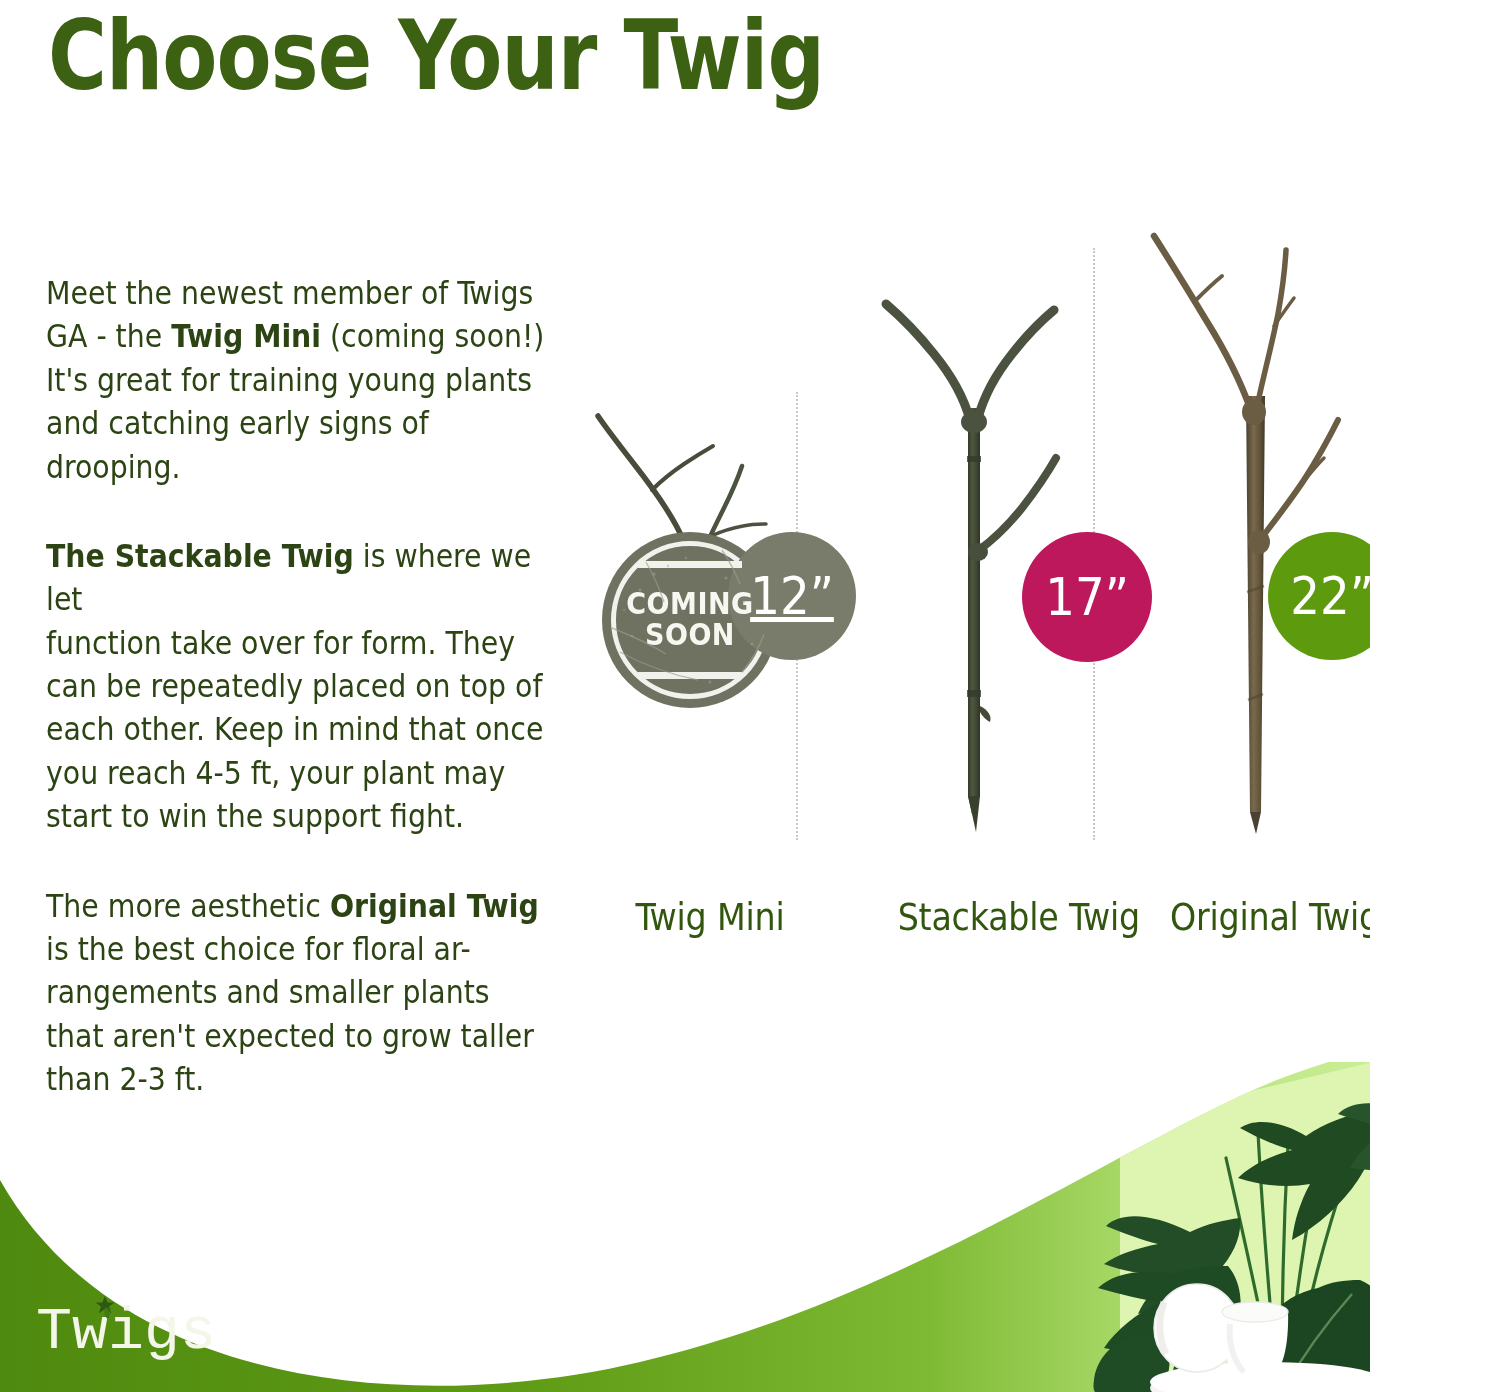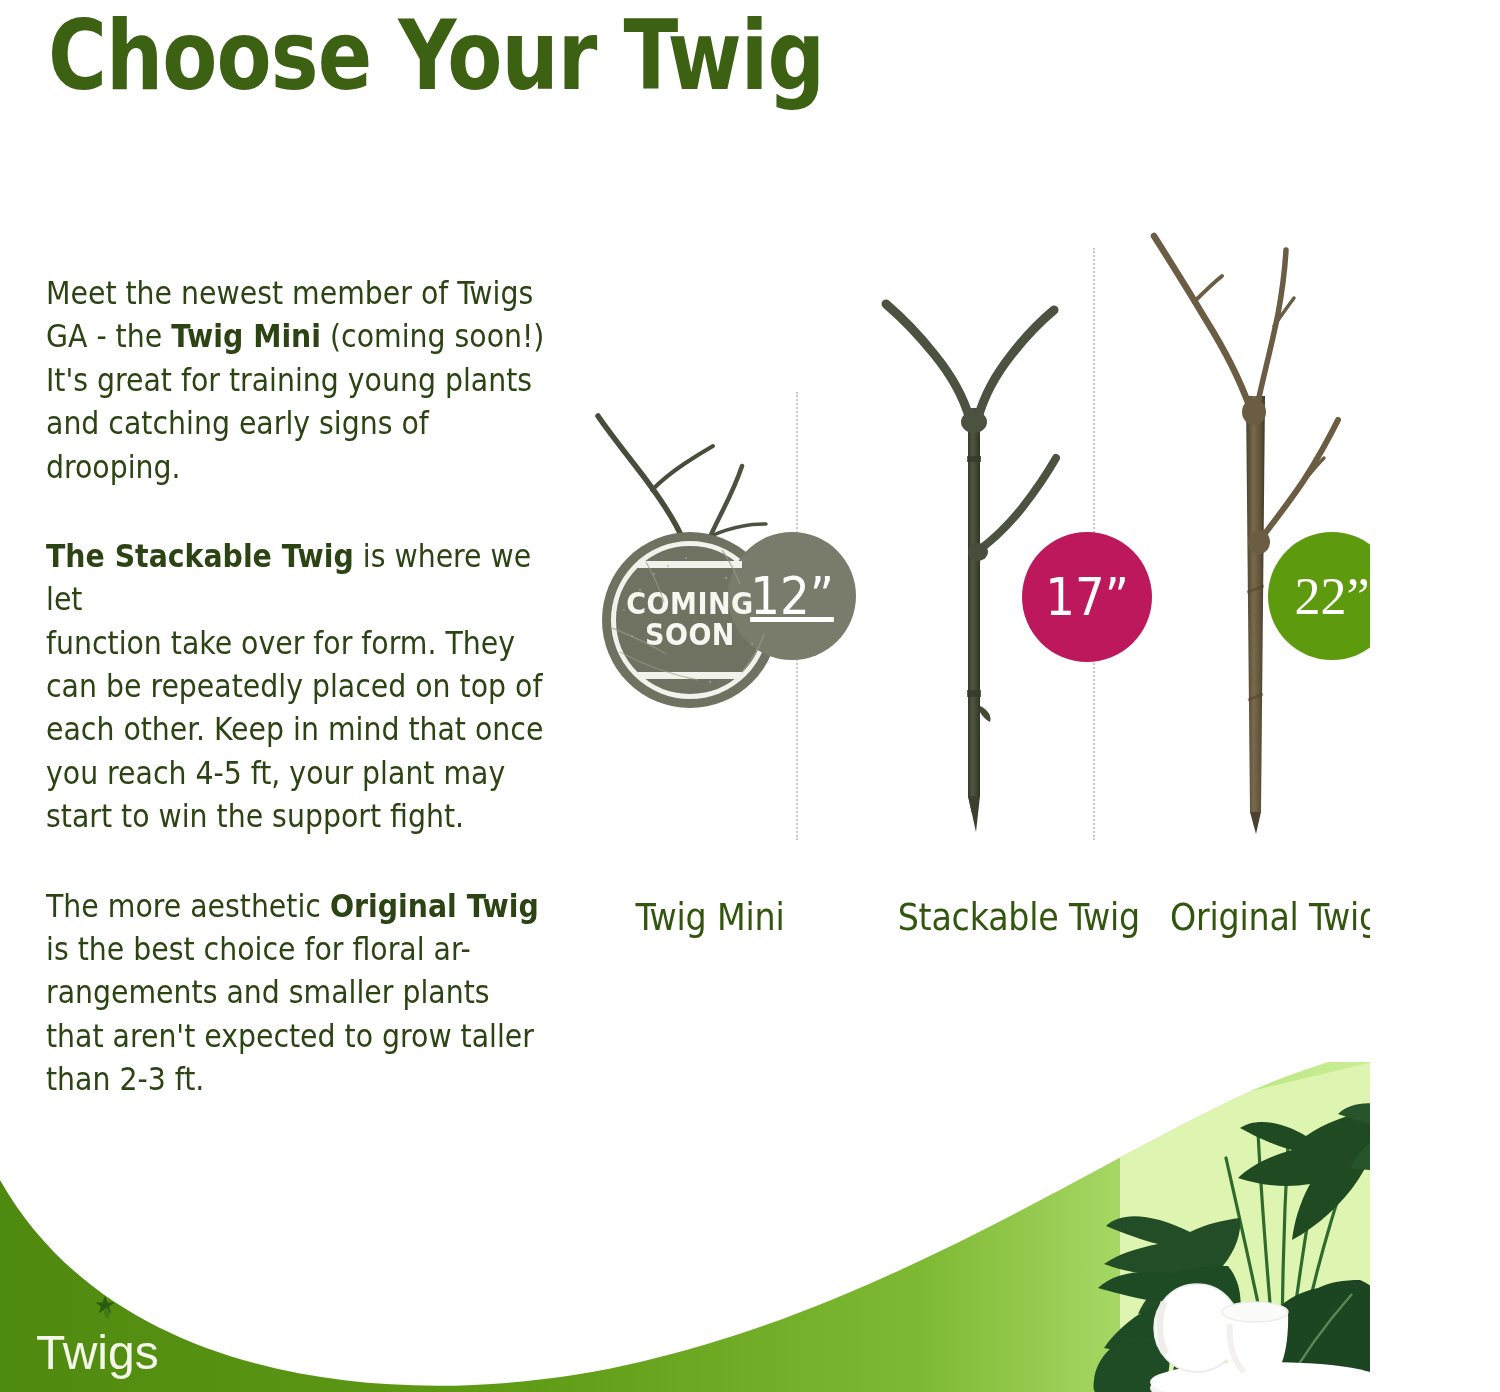--- a/index.html
+++ b/index.html
@@ -105,21 +105,21 @@
     display: flex;
     align-items: center;
     justify-content: center;
     color: #ffffff;
     font-family: "DejaVu Sans Condensed", "Liberation Sans Narrow", "Liberation Sans", sans-serif;
     font-size: 52px;
     letter-spacing: 0px;
   }
   #badge-12 { left: 148px; top: 412px; width: 128px; height: 128px; background: #7a7c6b; }
   #badge-17 { left: 442px; top: 412px; width: 130px; height: 130px; background: #808077; }
-  #badge-22 { left: 688px; top: 412px; width: 128px; height: 128px; background: #5e9a0d; font-family: Liberation Serif, serif; }
+  #badge-22 { left: 688px; top: 412px; width: 128px; height: 128px; background: #5e9a0d; }
 
   
   #coming-soon-badge {
     position: absolute;
     left: 22px;
     top: 412px;
     width: 176px;
     height: 176px;
     border-radius: 50%;
     background: #6f7261;
@@ -172,24 +172,24 @@
     bottom: 0;
     width: 1500px;
     height: 330px;
     overflow: hidden;
   }
   #wave-svg { position: absolute; left: 0; top: 0; }
 
   #brand-logo {
     position: absolute;
     left: 36px;
-    bottom: 12px;
+    bottom: 26px;
     color: #f4f6ea;
-    font-family: Liberation Sans, sans-serif;
-    font-size: 48px;
+    font-family: Liberation Mono, monospace;
+    font-size: 60px;
     letter-spacing: 0px;
     z-index: 6;
   }
   #brand-leaf {
     position: absolute;
     left: 88px;
     bottom: 66px;
     z-index: 7;
   }
 </style>

